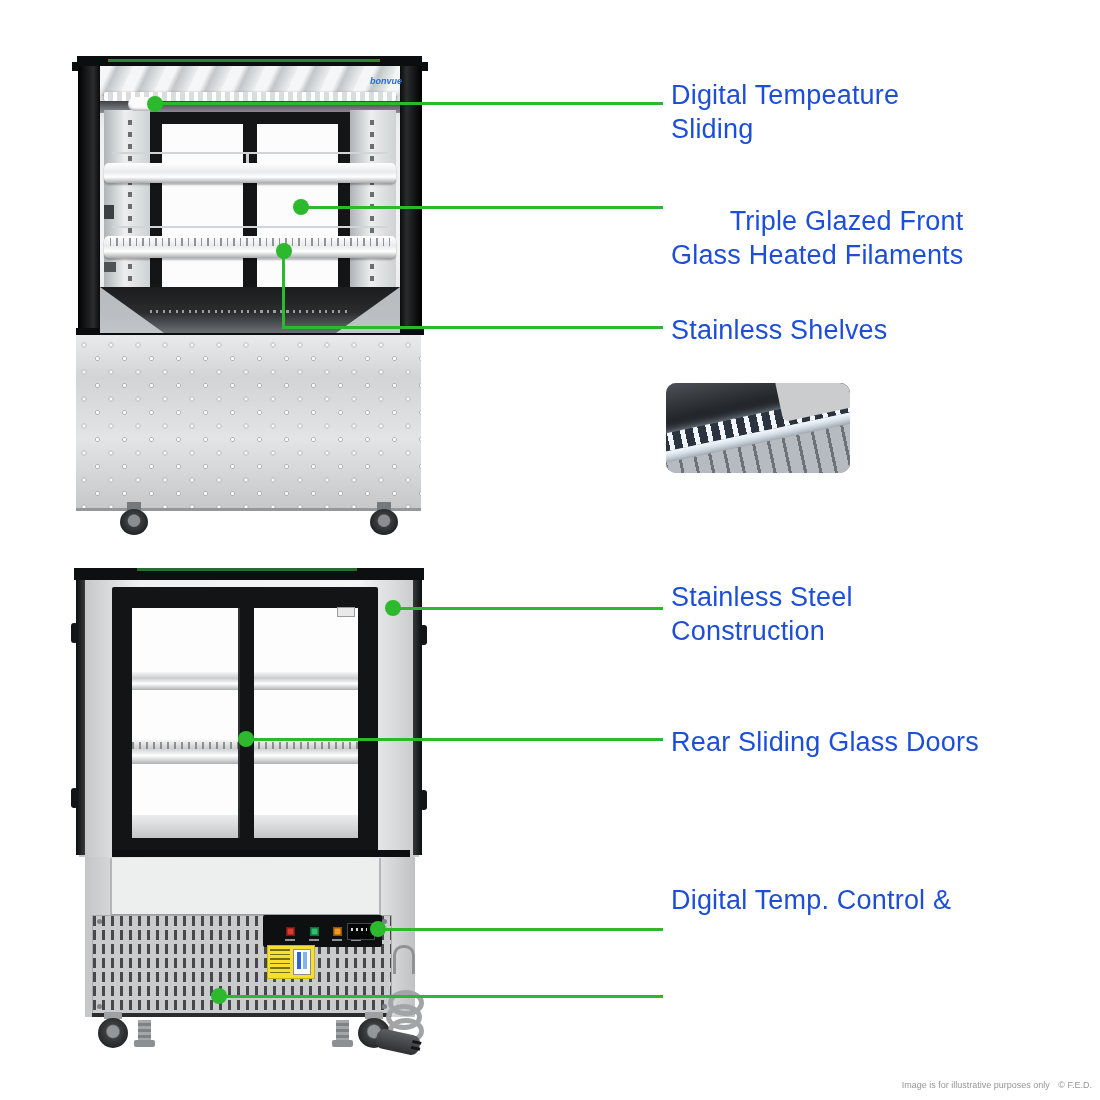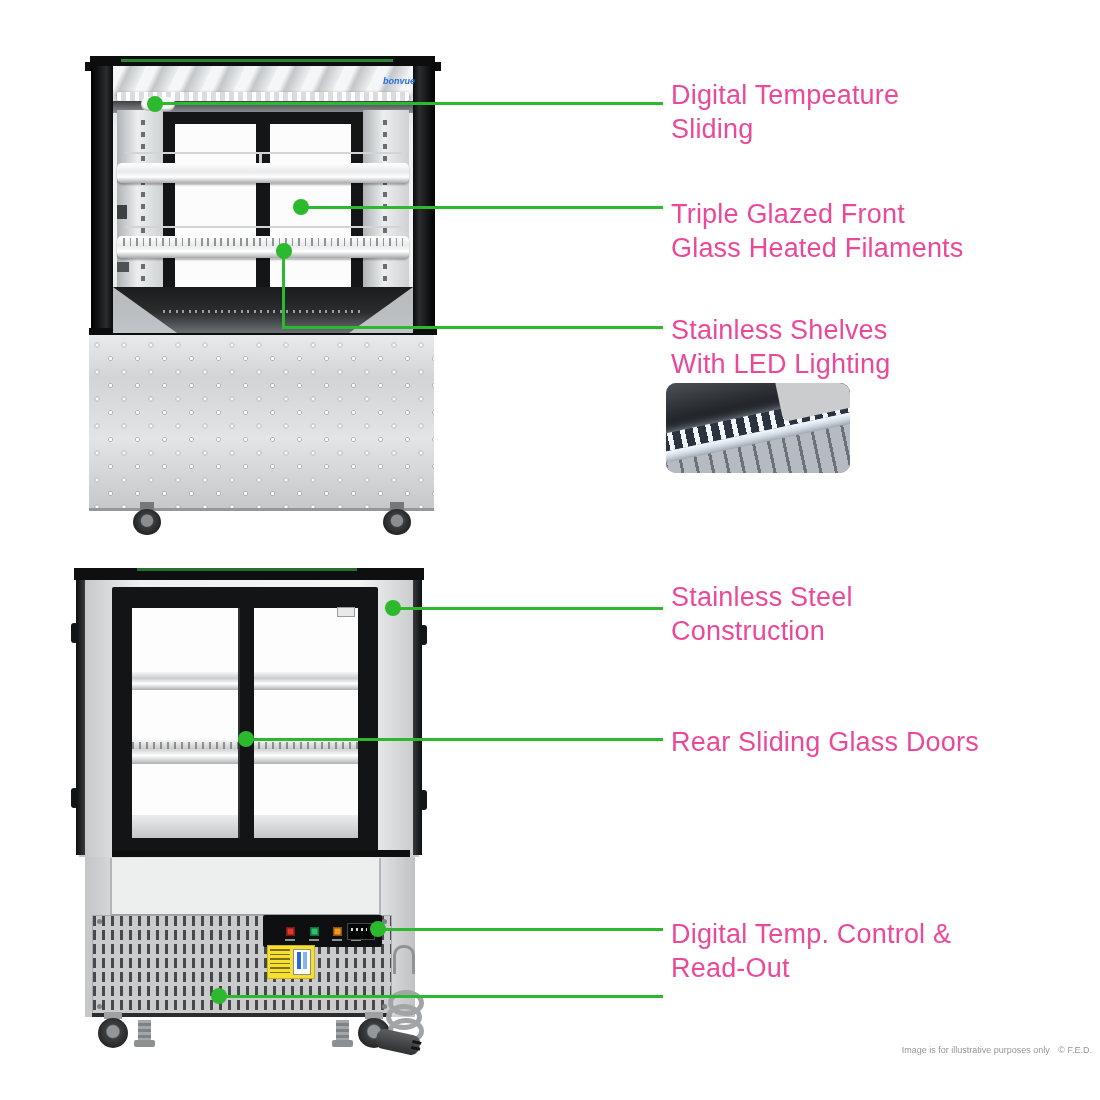--- a/index.html
+++ b/index.html
@@ -2,27 +2,27 @@
 <html><head>
 <meta charset="utf-8">
 <style>
   html,body{margin:0;padding:0;background:#ffffff;}
   .cv{position:relative;width:1100px;height:1100px;background:#ffffff;overflow:hidden;
       font-family:"Liberation Sans","DejaVu Sans",sans-serif;}
   .abs{position:absolute;}
 
   
   .co-label{position:absolute;left:671px;font-size:27px;line-height:34px;font-weight:500;
-            color:#ec4899;letter-spacing:.2px;}
+            color:#1d4ed8;letter-spacing:.2px;}
   .co-label span{display:block;}
   .dot{position:absolute;width:16px;height:16px;border-radius:50%;background:#2db92d;z-index:30;}
   .ln{position:absolute;background:#2db92d;z-index:29;}
 
   
-  .fv{left:83px;top:50px;width:360px;height:495px;}
+  .fv{left:70px;top:50px;width:360px;height:495px;}
   #fv-cap{left:7px;top:6px;width:345px;height:15px;background:#0c0d0e;}
   #fv-cap-earL{left:2px;top:12px;width:14px;height:9px;background:#0c0d0e;}
   #fv-cap-earR{left:344px;top:12px;width:14px;height:9px;background:#0c0d0e;}
   #fv-cap-tint{left:38px;top:9px;width:272px;height:3px;background:rgba(58,196,70,.65);}
   #fv-int{left:30px;top:16px;width:300px;height:267px;
           background:linear-gradient(180deg,#b9bdc0 0%,#d8dbdd 10%,#eef0f1 24%,#f3f4f4 70%,#dfe1e2 100%);}
   #fv-canopy{left:30px;top:16px;width:300px;height:30px;
      background:repeating-linear-gradient(115deg,#f5f6f7 0 10px,#c3c7ca 16px,#eceeef 30px),#d2d5d8;}
   #fv-rail{left:34px;top:42px;width:292px;height:9px;border-radius:2px;
      background:repeating-linear-gradient(90deg,#ffffff 0 4px,#d9dde0 4px 9px);
@@ -170,25 +170,25 @@
 
   
   #d1{left:147px;top:96px;}  #l1{left:155px;top:102px;width:508px;height:2.5px;}
   #d2{left:293px;top:199px;} #l2{left:301px;top:206px;width:362px;height:2.5px;}
   #d3{left:276px;top:243px;} #l3v{left:282px;top:251px;width:2.5px;height:77px;}
                              #l3h{left:282px;top:326px;width:381px;height:2.5px;}
   #d4{left:385px;top:600px;} #l4{left:392px;top:607px;width:271px;height:2.5px;}
   #d5{left:238px;top:731px;} #l5{left:246px;top:738px;width:417px;height:2.5px;}
   #d6{left:370px;top:921px;} #l6{left:378px;top:928px;width:285px;height:2.5px;}
   #d7{left:211px;top:988px;} #l7{left:219px;top:995px;width:444px;height:2.5px;}
-  #lab1{top:78px;} #lab2{top:197px;} #lab3{top:313px;}
-  #lab4{top:580px;} #lab5{top:725px;} #lab6{top:883px;margin-top:34px;} #lab7{top:979px;}
-
-  
-  #fineprint{position:absolute;right:8px;top:1045px;font-size:9px;color:#969696;letter-spacing:0;}
+  #lab1{top:78px;} #lab2{top:204px;text-align:right;} #lab3{top:313px;}
+  #lab4{top:580px;} #lab5{top:725px;} #lab6{top:883px;} #lab7{top:979px;}
+
+  
+  #fineprint{position:absolute;right:8px;top:1080px;font-size:9px;color:#969696;letter-spacing:0;}
   #fineprint span{margin-left:6px;}
 </style>
 </head>
 <body>
 
 <div class="cv">
 
   <div class="abs fv">
     <div class="abs" id="fv-cap"></div>
     <div class="abs" id="fv-cap-earL"></div>
@@ -319,32 +319,30 @@
   <div class="co-label" id="lab1">
     <span>Digital Tempeature</span>
     <span>Sliding</span>
   </div>
   <div class="co-label" id="lab2">
     <span>Triple Glazed Front</span>
     <span>Glass Heated Filaments</span>
   </div>
   <div class="co-label" id="lab3">
     <span>Stainless Shelves</span>
-    <span>With LED Lighting</span>
   </div>
   <div class="co-label" id="lab5">
     <span>Rear Sliding Glass Doors</span>
   </div>
   <div class="co-label" id="lab4">
     <span>Stainless Steel</span>
     <span>Construction</span>
   </div>
   <div class="co-label" id="lab6">
     <span>Digital Temp. Control &amp;</span>
-    <span>Read-Out</span>
   </div>
 
   <div id="fineprint">
     <span>Image is for illustrative purposes only</span>
     <span>© F.E.D.</span>
   </div>
 
 </div>
 
 </body></html>

